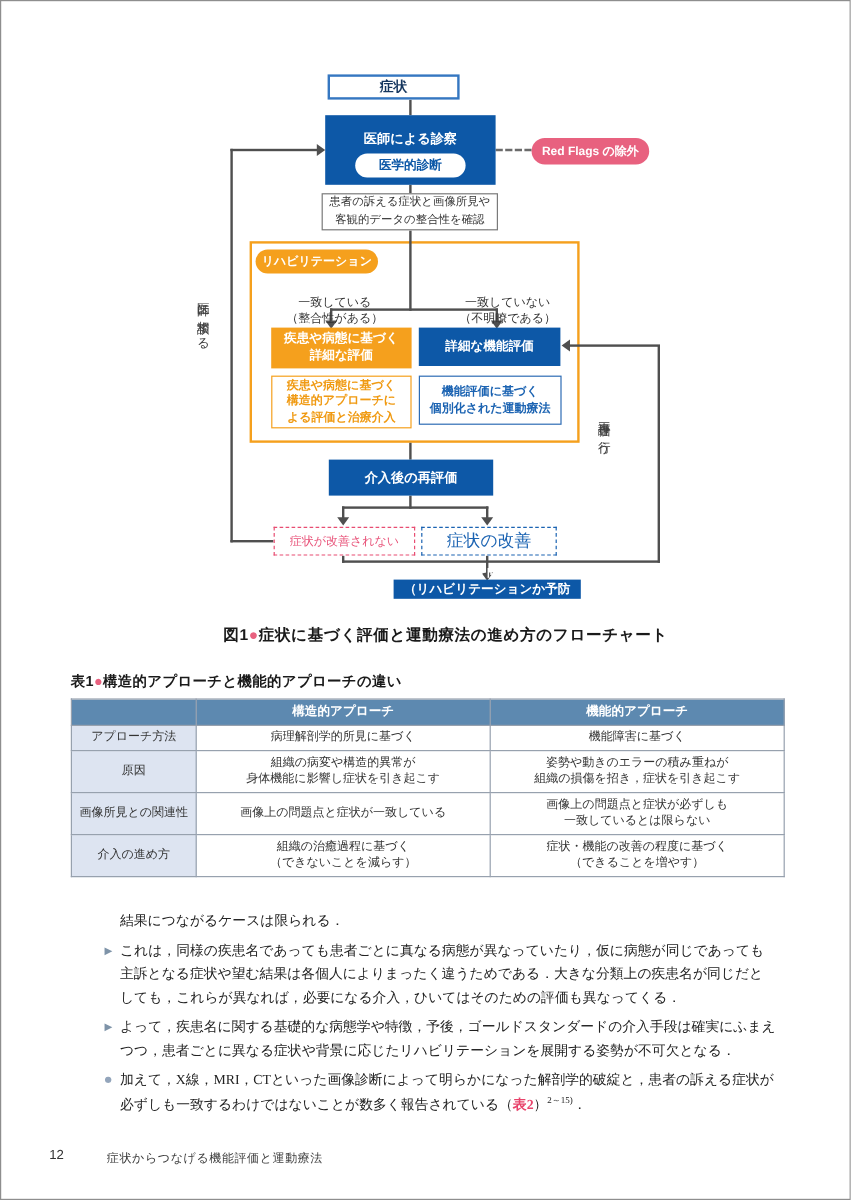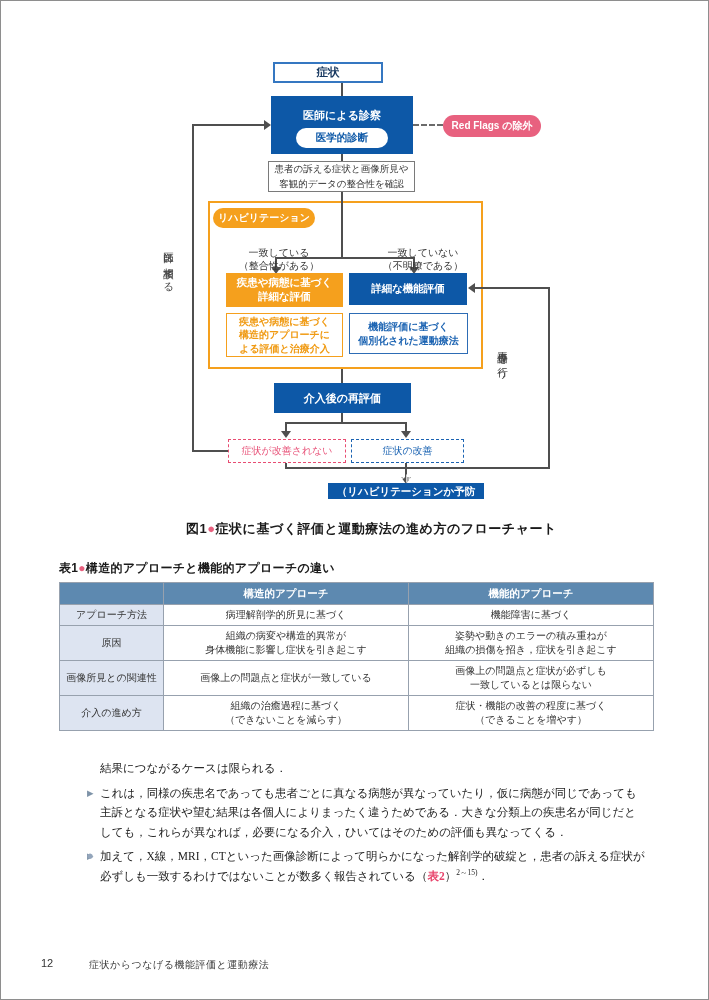--- a/index.html
+++ b/index.html
@@ -21,21 +21,21 @@
   .arr-right { border-top:5px solid transparent; border-bottom:5px solid transparent; border-left:7px solid #4f4f4f; }
   .arr-left  { border-top:5px solid transparent; border-bottom:5px solid transparent; border-right:7px solid #4f4f4f; }
   .node { position:absolute; display:flex; align-items:center; justify-content:center; text-align:center; z-index:5; }
   .box-outline-blue { background:#fff; border:2px solid #3577c1; color:#16375f; font-weight:bold; font-size:11.5px; }
   .box-blue   { background:#0d58a7; color:#fff; font-weight:bold; }
   .box-orange { background:#f5a01d; color:#fff; font-weight:bold; }
   .box-border-orange { background:#fff; border:1.5px solid #f5a01d; color:#f09a12; font-weight:bold; font-size:10px; line-height:1.35; }
   .box-border-blue   { background:#fff; border:1.5px solid #2d6cb5; color:#1b63b2; font-weight:bold; font-size:10px; line-height:1.35; }
   .box-plain { background:#fff; border:1px solid #7a7a7a; color:#333; font-size:9.5px; line-height:1.5; }
   .box-dash-red  { background:#fff; border:1.5px dashed #e84d72; color:#e8547a; font-size:10px; }
-  .box-dash-blue { background:#fff; border:1.5px dashed #1b63b2; color:#1b63b2; font-size:10px; }
+  .box-dash-blue { background:#fff; border:1.5px dashed #1b63b2; color:#1b63b2; font-size:14px; }
   .pill { border-radius:11px; }
   .freetext { position:absolute; font-size:10px; color:#333; text-align:center; line-height:1.35; z-index:5; }
   .vtext { position:absolute; writing-mode:vertical-rl; font-size:10.5px; color:#3d3d3d; letter-spacing:1px; z-index:5; }
   .caption { position:absolute; font-size:13px; font-weight:bold; color:#1a1a1a; letter-spacing:0.5px; }
   .pink-dot { color:#e8617f; }
   
   #table-block { position:absolute; left:58px; top:559px; width:594px; }
   .tbl-title { font-size:12px; font-weight:bold; color:#1a1a1a; margin-bottom:5px; letter-spacing:0.3px; }
   table { border-collapse:collapse; table-layout:fixed; width:594px; }
   col.c1 { width:104px; } col.c2 { width:245px; } col.c3 { width:245px; }
@@ -220,20 +220,21 @@
   </div>
 
   <div id="bodytext">
     <p class="cont-line">結果につながるケースは限られる．</p>
     <div class="bullet-item">
       <span class="marker">▶</span>
       <span>これは，同様の疾患名であっても患者ごとに真なる病態が異なっていたり，仮に病態が同じであっても主訴となる症状や望む結果は各個人によりまったく違うためである．大きな分類上の疾患名が同じだとしても，これらが異なれば，必要になる介入，ひいてはそのための評価も異なってくる．</span>
     </div>
     <div class="bullet-item">
       <span class="marker">▶</span>
+      <span>よって，疾患名に関する基礎的な病態学や特徴，予後，ゴールドスタンダードの介入手段は確実にふまえつつ，患者ごとに異なる症状や背景に応じたリハビリテーションを展開する姿勢が不可欠となる．</span>
     </div>
     <div class="bullet-item">
       <span class="marker dot">●</span>
       <span>加えて，X線，MRI，CTといった画像診断によって明らかになった解剖学的破綻と，患者の訴える症状が必ずしも一致するわけではないことが数多く報告されている</span><span>（</span><span class="ref-red">表2</span><span>）</span><span class="supref">2～15)</span><span>．</span>
     </div>
   </div>
 
   <div id="footer">
     <span id="page-num">12</span>
     <span id="footer-title">症状からつなげる機能評価と運動療法</span>

